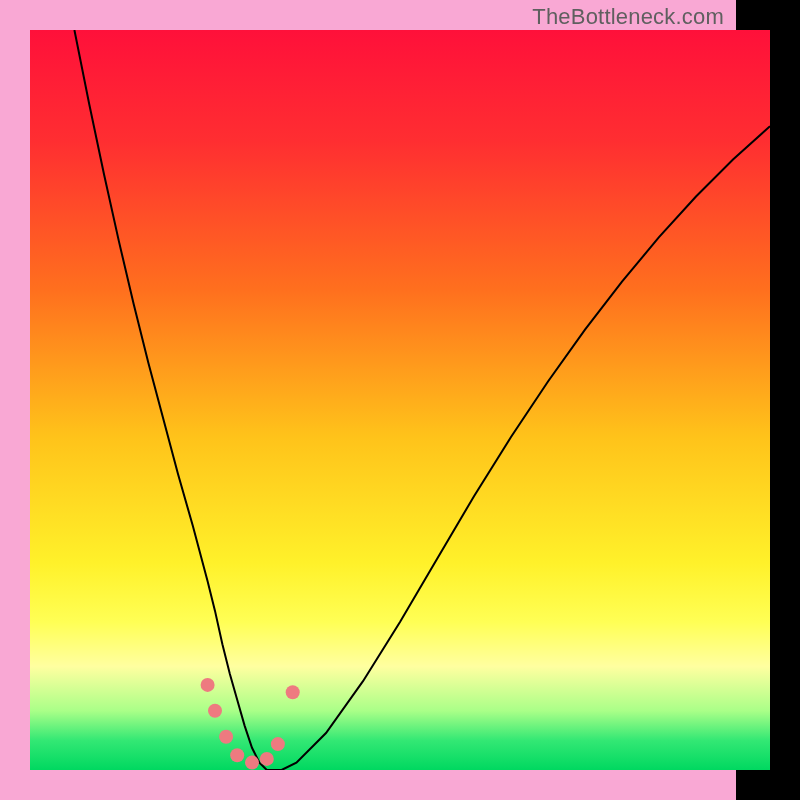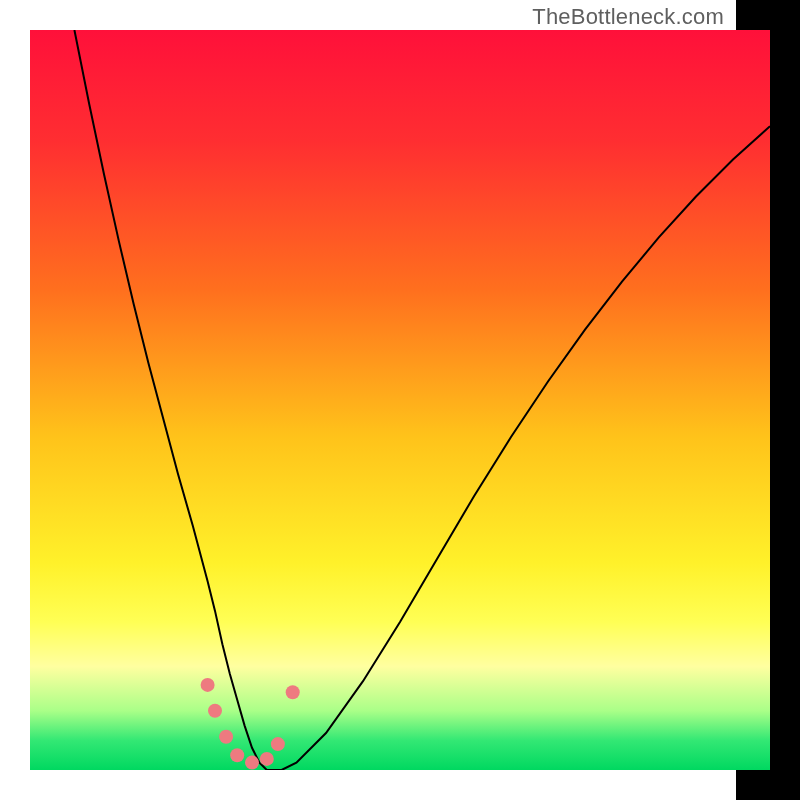--- a/index.html
+++ b/index.html
@@ -8,21 +8,21 @@
     width: 800px;
     height: 800px;
     background: #000;
     font-family: Arial, Helvetica, sans-serif;
     overflow: hidden;
   }
   .frame {
     position: relative;
     width: 736px;
     height: 800px;
-    background: #ffffff;
+    background: #f9a8d4;
   }
   .watermark {
     position: absolute;
     top: 4px;
     right: 12px;
     color: #5f5f5f;
     font-size: 22px;
     font-weight: 500;
     letter-spacing: 0.2px;
     z-index: 10;

